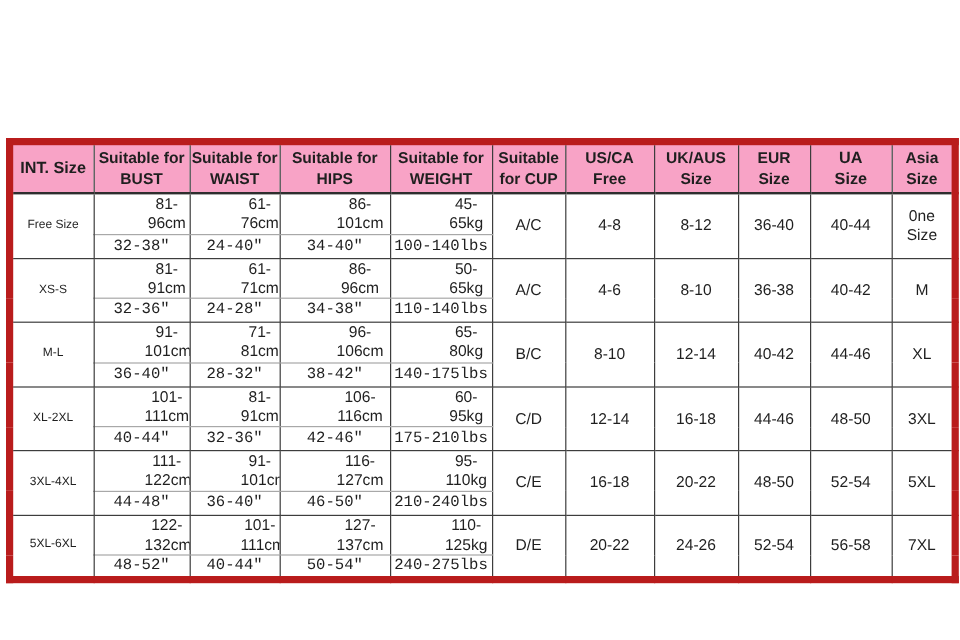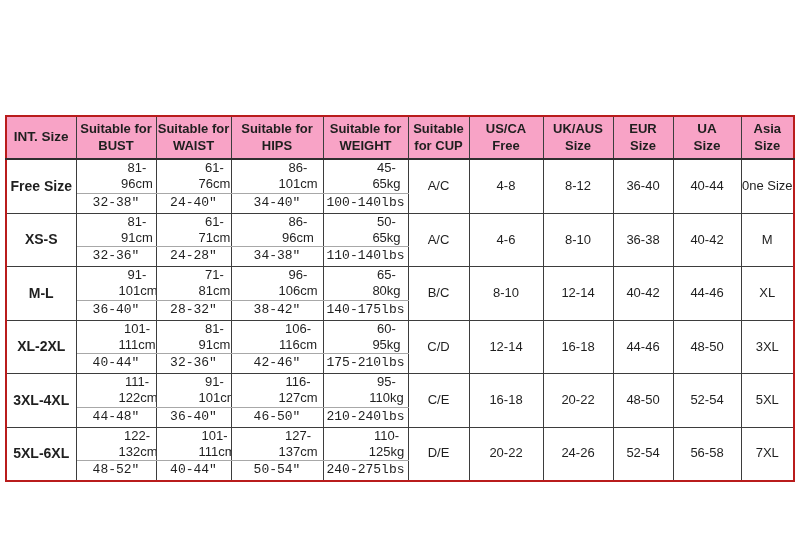--- a/index.html
+++ b/index.html
@@ -14,42 +14,42 @@
     position: relative;
     width: 800px; height: 533px;
     background: #ffffff;
   }
   table.size-table {
     position: absolute;
     left: 5px; top: 115px;
     width: 788px;
     border-collapse: collapse;
     table-layout: fixed;
-    border: 2px solid #b91c1c;
+    border: 6px solid #b91c1c;
   }
   th, td {
     border: 1px solid #3d3d3d;
     text-align: center;
     vertical-align: middle;
     font-size: 13px;
     line-height: 1.25;
     overflow: hidden;
   }
   thead th {
     background: #f8a3c6;
     height: 43px;
     font-weight: bold;
     white-space: pre-line;
     border-bottom: 2px solid #2e2e2e;
   }
   thead th.b { font-weight: bold; font-size: 13.5px; }
   tbody td { height: 20px; background: #ffffff; }
   td.lbl {
-    font-weight: bold;
-    font-size: 14px;
+    font-weight: normal;
+    font-size: 10px;
   }
   
   tr.row-metric td.m { border-bottom: 1px solid #a8a8a8; padding-left: 42px; }
   tr.row-imperial td.m { border-top: 1px solid #a8a8a8; font-family: Liberation Mono, monospace; }
 </style>
 </head>
 <body>
 
 <div class="canvas">
   <table class="size-table">

